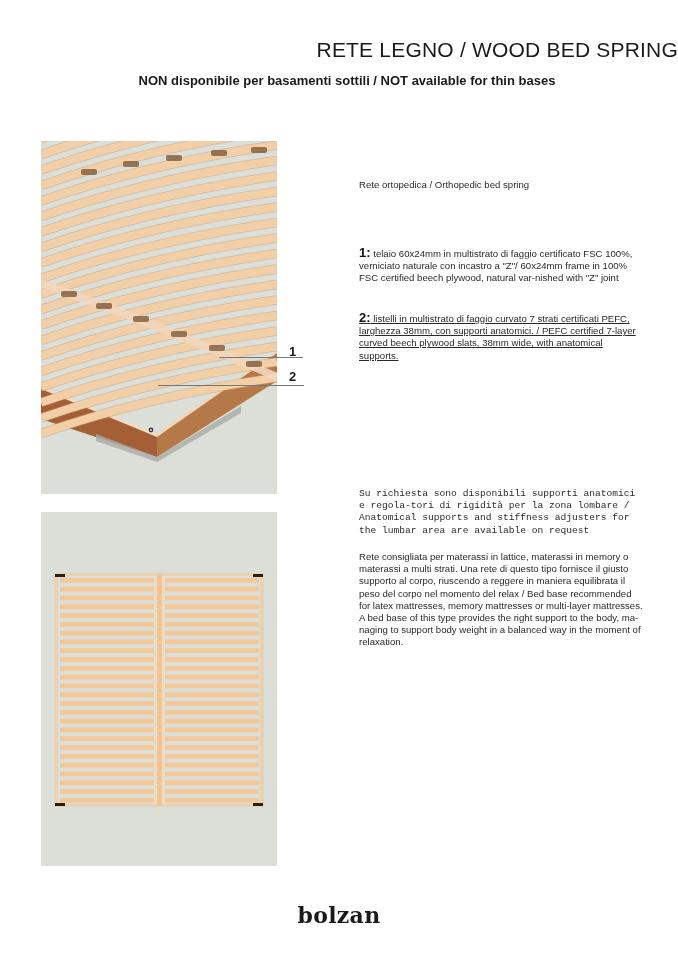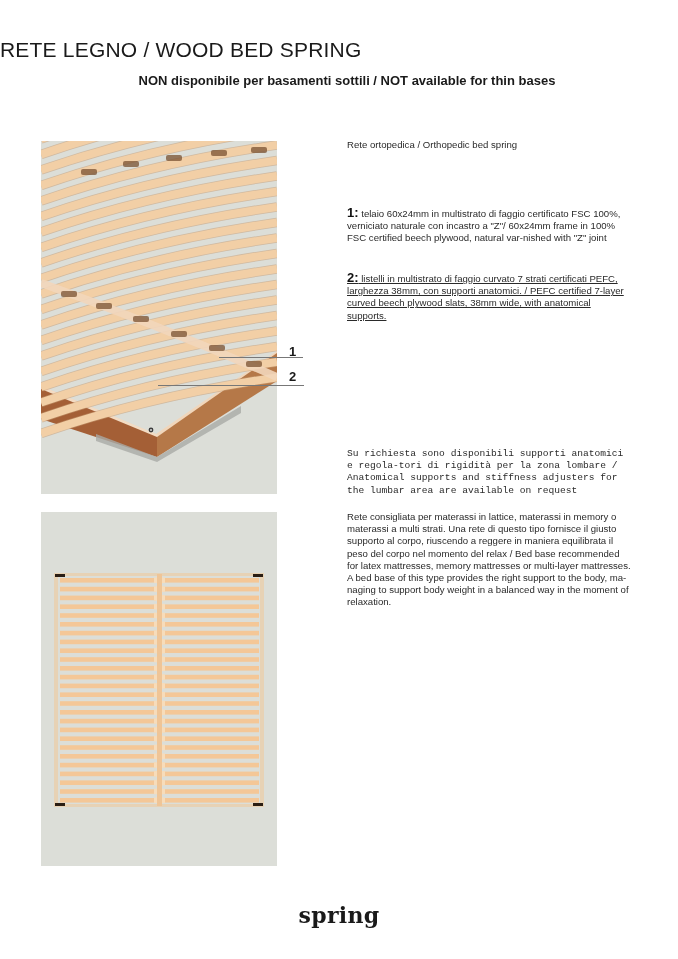--- a/index.html
+++ b/index.html
@@ -1,41 +1,41 @@
 <!DOCTYPE html>
 <html><head>
 <meta charset="utf-8">
 <style>
   * { box-sizing: border-box; margin: 0; padding: 0; }
   html, body { width: 678px; height: 959px; background: #ffffff; overflow: hidden; }
   body { position: relative; font-family: "Liberation Sans", sans-serif; color: #1c1c1c; }
 
   .title {
-    position: absolute; left: 0; top: 38px; width: 678px; text-align: left;
+    position: absolute; left: 0; top: 38px; width: 678px; text-align: right;
     font-size: 21px; font-weight: 400; letter-spacing: 0.2px; color: #1a1a1a;
   }
   .subtitle {
     position: absolute; left: 8px; top: 73px; width: 678px; text-align: center;
     font-size: 13px; font-weight: 700; line-height: 16px; color: #1a1a1a;
   }
 
   .photo { position: absolute; left: 41px; width: 236px; background: #dcded8; overflow: hidden; }
   .photo-1 { top: 141px; height: 353px; }
   .photo-2 { top: 512px; height: 354px; }
   .photo svg { display: block; width: 100%; height: 100%; }
 
   .callout {
     position: absolute; left: 258px; height: 1px; background: #777; width: 46px;
   }
   .callout-num {
     position: absolute; font-size: 13px; font-weight: 700; color: #1a1a1a; left: 289px;
   }
 
   .text-block {
-    position: absolute; left: 347px; width: 284px; font-size: 9.6px; line-height: 12.2px; color: #2a2a2a;
+    position: absolute; left: 359px; width: 284px; font-size: 9.6px; line-height: 12.2px; color: #2a2a2a; margin-top: 40px;
   }
   .text-block .num { font-weight: 700; font-size: 13px; color: #111; }
 
   .logo {
     position: absolute; left: 0; top: 902px; width: 678px; text-align: center;
     font-family: "DejaVu Serif", serif; font-size: 22px; font-weight: 700; color: #1a1a1a; letter-spacing: 0.3px;
   }
 </style>
 </head>
 <body>
@@ -248,13 +248,13 @@
 </div>
 
 <div class="text-block" style="top:272px;text-decoration:underline;">
   <span class="num">2:</span><span> listelli in multistrato di faggio curvato 7 strati certificati PEFC, larghezza 38mm, con supporti anatomici. / PEFC certified 7-layer curved beech plywood slats, 38mm wide, with anatomical supports.</span>
 </div>
 
 <div class="text-block" style="top:448px;font-family:Liberation Mono, monospace;">Su richiesta sono disponibili supporti anatomici e regola-tori di rigidità per la zona lombare / Anatomical supports and stiffness adjusters for the lumbar area are available on request</div>
 
 <div class="text-block" style="top:511px;">Rete consigliata per materassi in lattice, materassi in memory o materassi a multi strati. Una rete di questo tipo fornisce il giusto supporto al corpo, riuscendo a reggere in maniera equilibrata il peso del corpo nel momento del relax / Bed base recommended for latex mattresses, memory mattresses or multi-layer mattresses. A bed base of this type provides the right support to the body, ma-naging to support body weight in a balanced way in the moment of relaxation.</div>
 
-<div class="logo">spring</div>
+<div class="logo">bolzan</div>
 
 </body></html>

